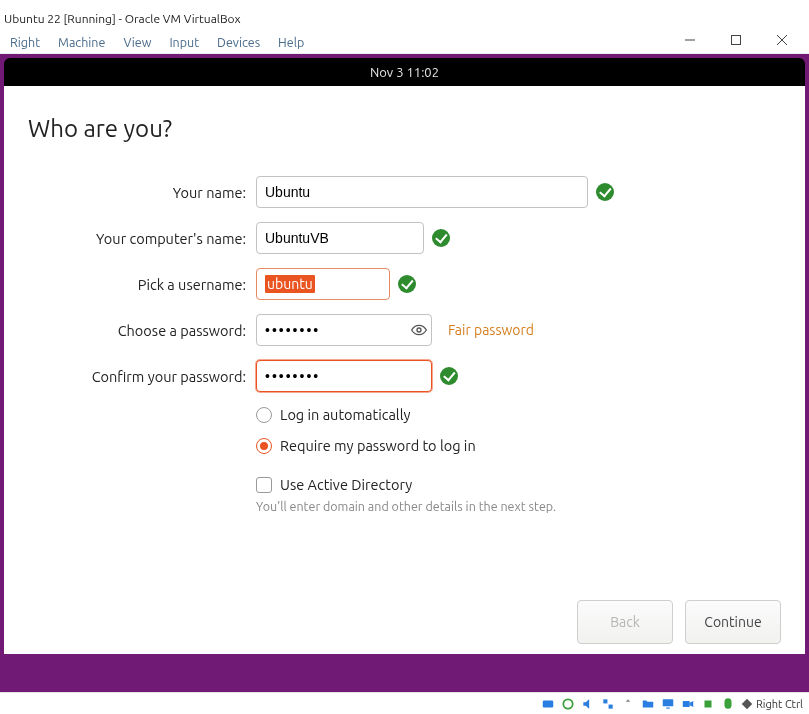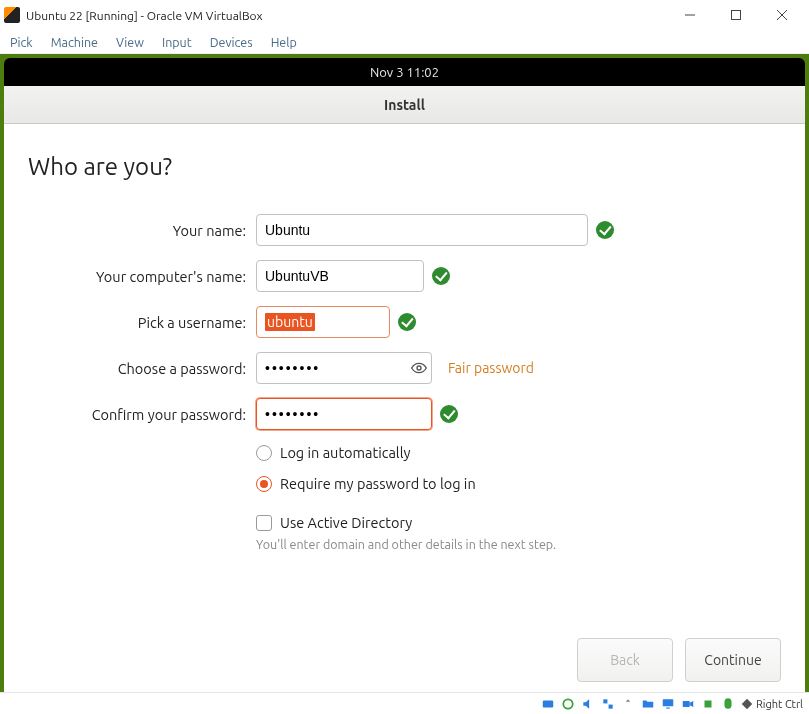--- a/index.html
+++ b/index.html
@@ -1,29 +1,29 @@
 <!DOCTYPE html>
 <html><head>
 <meta charset="utf-8">
 <style>
   * { box-sizing: border-box; margin: 0; padding: 0; }
   html, body { width: 809px; height: 714px; font-family: "Ubuntu", "Segoe UI", Arial, sans-serif; font-size: 14px; color: #333; background: #fff; overflow: hidden; }
 
   
-  .vb-titlebar { height: 30px; background: #fff; display: flex; align-items: center; padding: 12px 4px; }
+  .vb-titlebar { height: 30px; background: #fff; display: flex; padding: 12px 4px; flex-direction: column; }
   .vb-titlebar .vb-icon { width: 16px; height: 16px; background: linear-gradient(135deg, #ff8c00 40%, #222 40%); border-radius: 2px; margin-right: 6px; }
   .vb-title { font-size: 12px; color: #1a1a1a; }
   .vb-winbtns { margin-left: auto; display: flex; }
   .vb-winbtn { width: 46px; height: 30px; display: flex; align-items: center; justify-content: center; color: #444; font-size: 12px; }
   .vb-winbtn svg { width: 10px; height: 10px; stroke: #444; stroke-width: 1; fill: none; }
 
   .vb-menubar { height: 24px; background: #fff; display: flex; align-items: center; gap: 18px; padding: 0 10px; font-size: 12.5px; color: #4a6b8a; border-bottom: 1px solid #eee; }
   .vb-menubar span { cursor: default; }
 
-  .guest-area { position: relative; height: calc(714px - 30px - 24px - 22px); background: #4d7c0f; padding: 4px 4px 0 4px; }
+  .guest-area { position: relative; height: calc(714px - 30px - 24px - 22px); background: #701a75; padding: 4px 4px 0 4px; }
 
   
   .vb-status { position: absolute; bottom: 0; left: 0; right: 0; height: 22px; background: #fff; display: flex; align-items: center; justify-content: flex-end; gap: 4px; padding: 0 6px; border-top: 1px solid #e5e5e5; font-size: 11px; color: #333; }
   .vb-status .stat-icon { width: 16px; height: 16px; display: flex; align-items: center; justify-content: center; }
   .vb-status .hostkey { display: flex; align-items: center; gap: 2px; }
 
   
   .ubuntu-topbar { height: 28px; background: #000; color: #e6e6e6; display: flex; align-items: center; justify-content: center; font-size: 13px; border-radius: 6px 6px 0 0; }
 
   .install-headerbar { height: 38px; background: linear-gradient(#f2f2f1, #e8e8e7); border-bottom: 1px solid #c9c9c8; display: flex; align-items: center; justify-content: center; font-weight: 600; color: #333; font-size: 14px; }
@@ -85,37 +85,34 @@
     <div class="vb-winbtn">
         <svg viewBox="0 0 10 10">
           <line x1="0" y1="0" x2="10" y2="10"></line>
           <line x1="10" y1="0" x2="0" y2="10"></line>
         </svg>
       </div>
   </div>
 </div>
 
 <div class="vb-menubar">
-  <span>Pick</span>
+  <span>Right</span>
   <span>Machine</span>
   <span>View</span>
   <span>Input</span>
   <span>Devices</span>
   <span>Help</span>
 </div>
 
 <div class="guest-area">
 
   <div class="ubuntu-topbar">
     <span>Nov 3  11:02</span>
   </div>
 
-  <div class="install-headerbar">
-    <span>Install</span>
-  </div>
 
   <div class="install-body">
     <h1 class="install-heading">Who are you?</h1>
 
     <div class="form-grid">
 
       <div class="lbl">Your name:</div>
       <div class="field-row">
         <input type="text" class="name-input" value="Ubuntu" style="">
         <span class="check-ok"></span>

